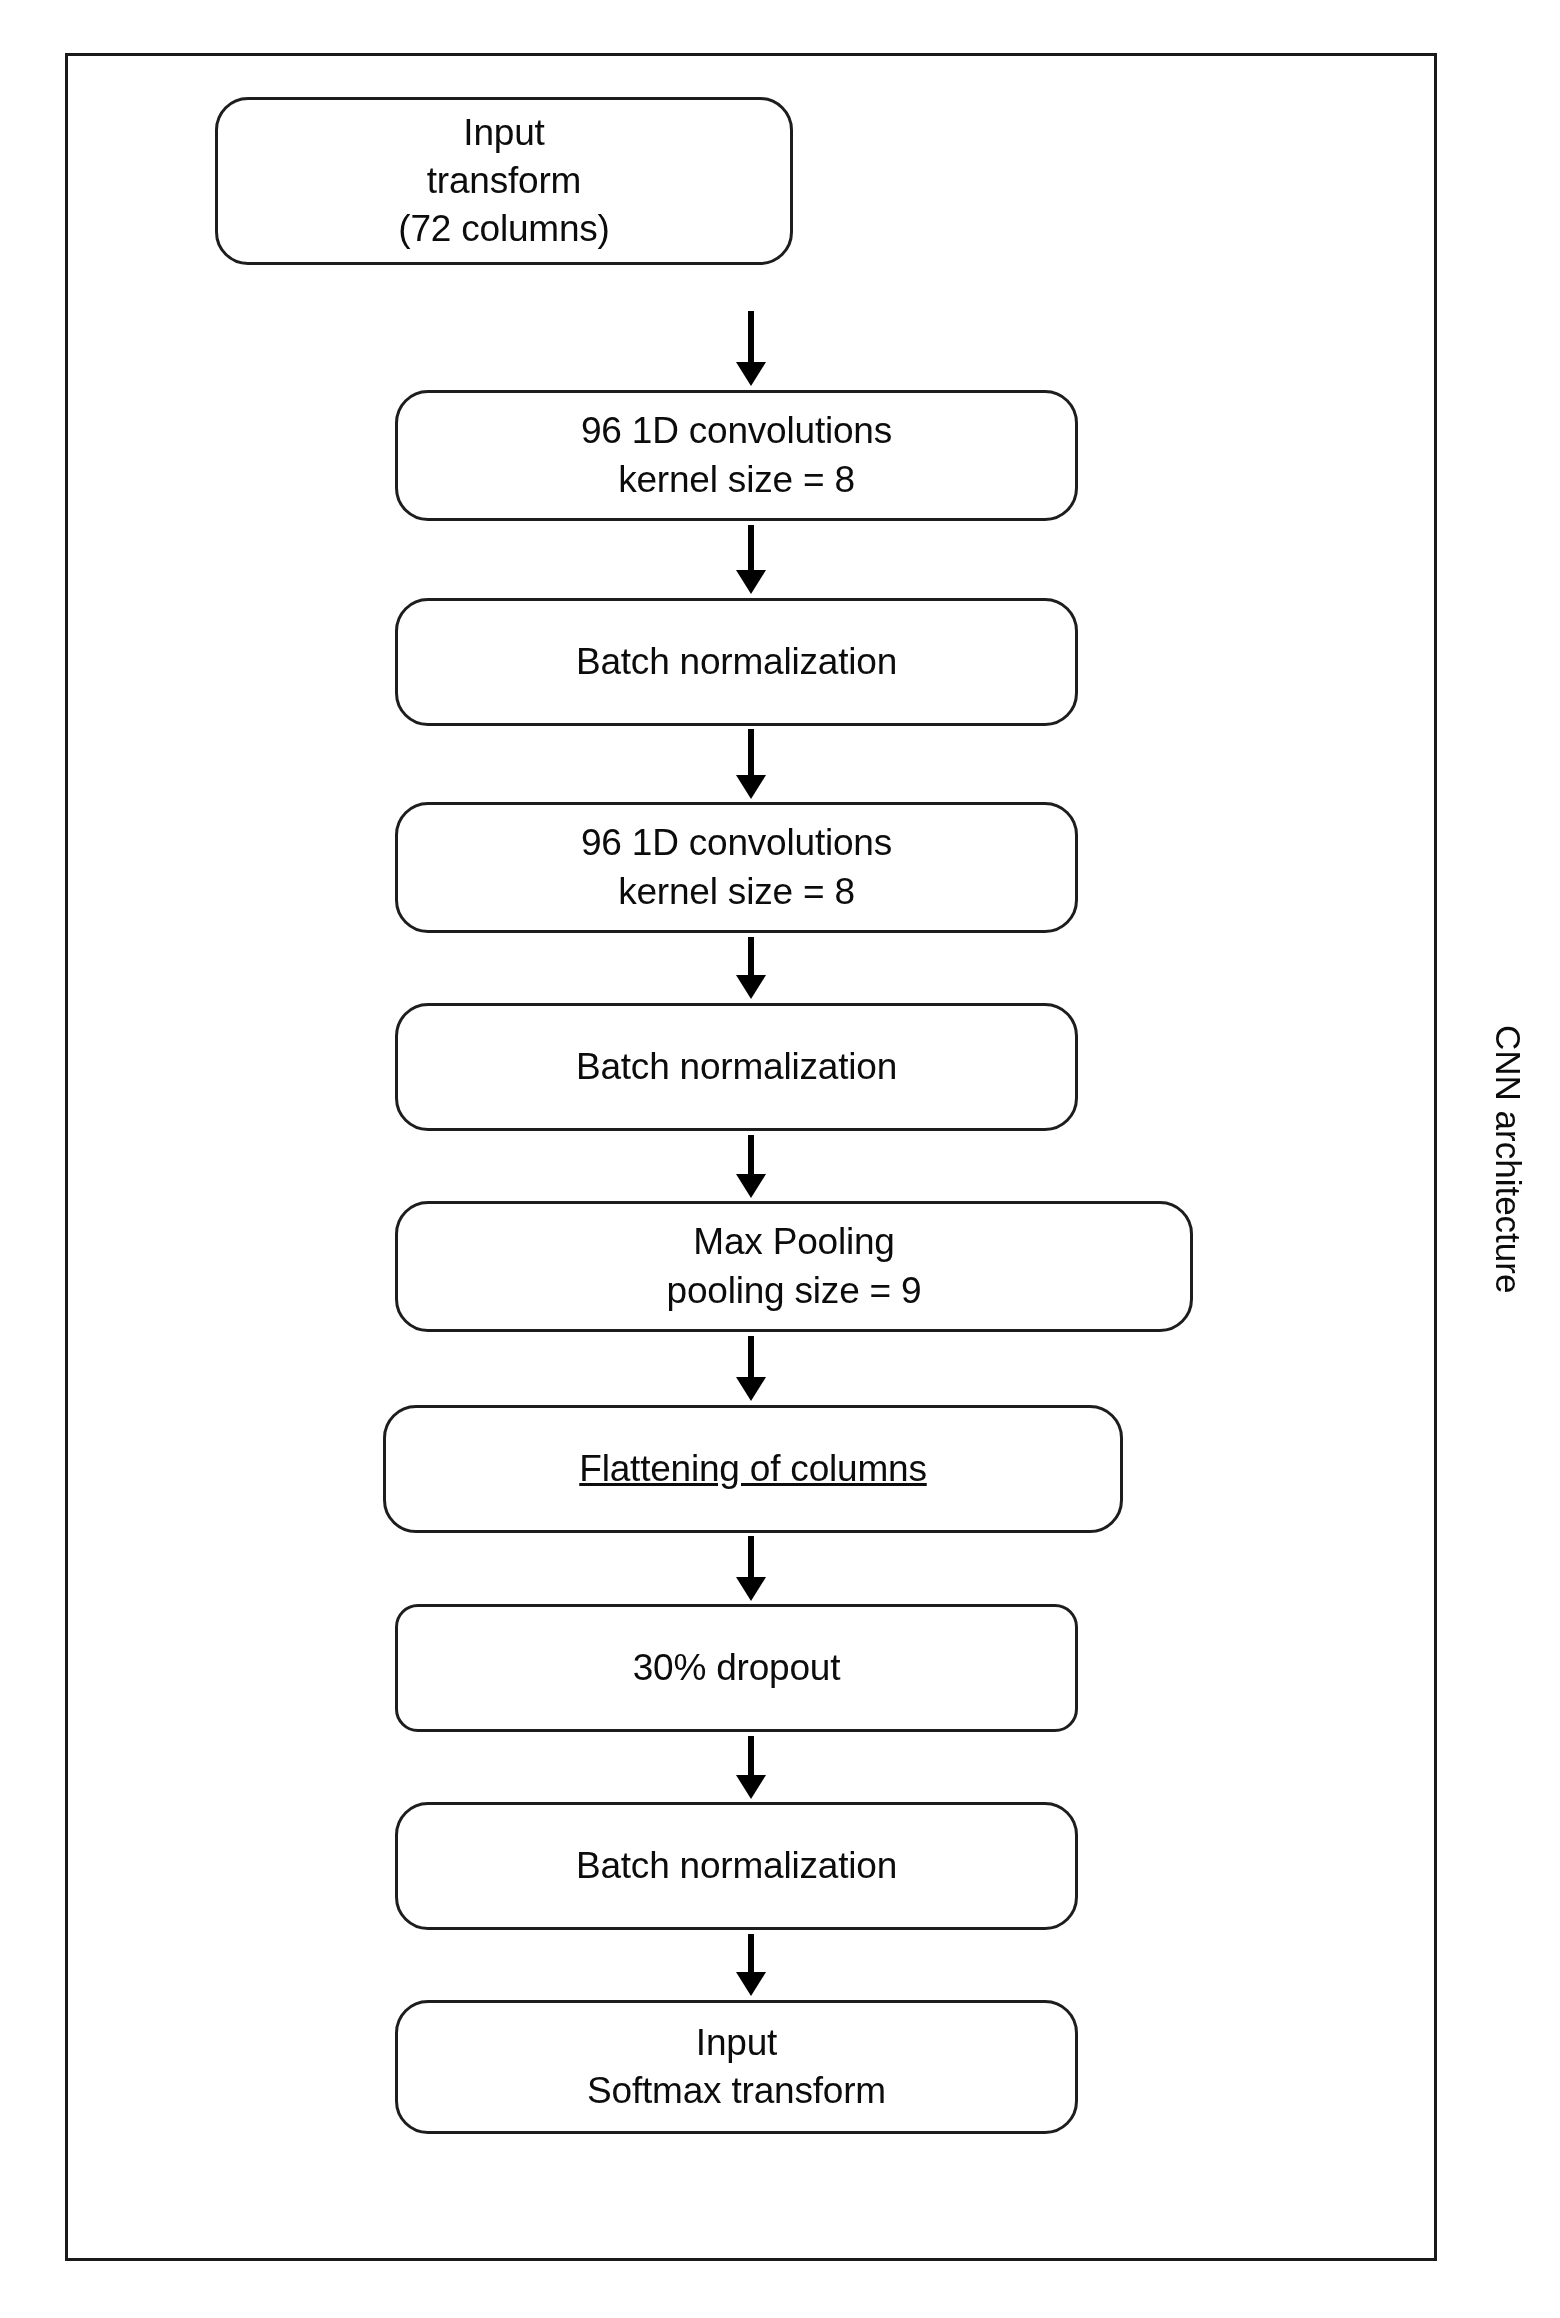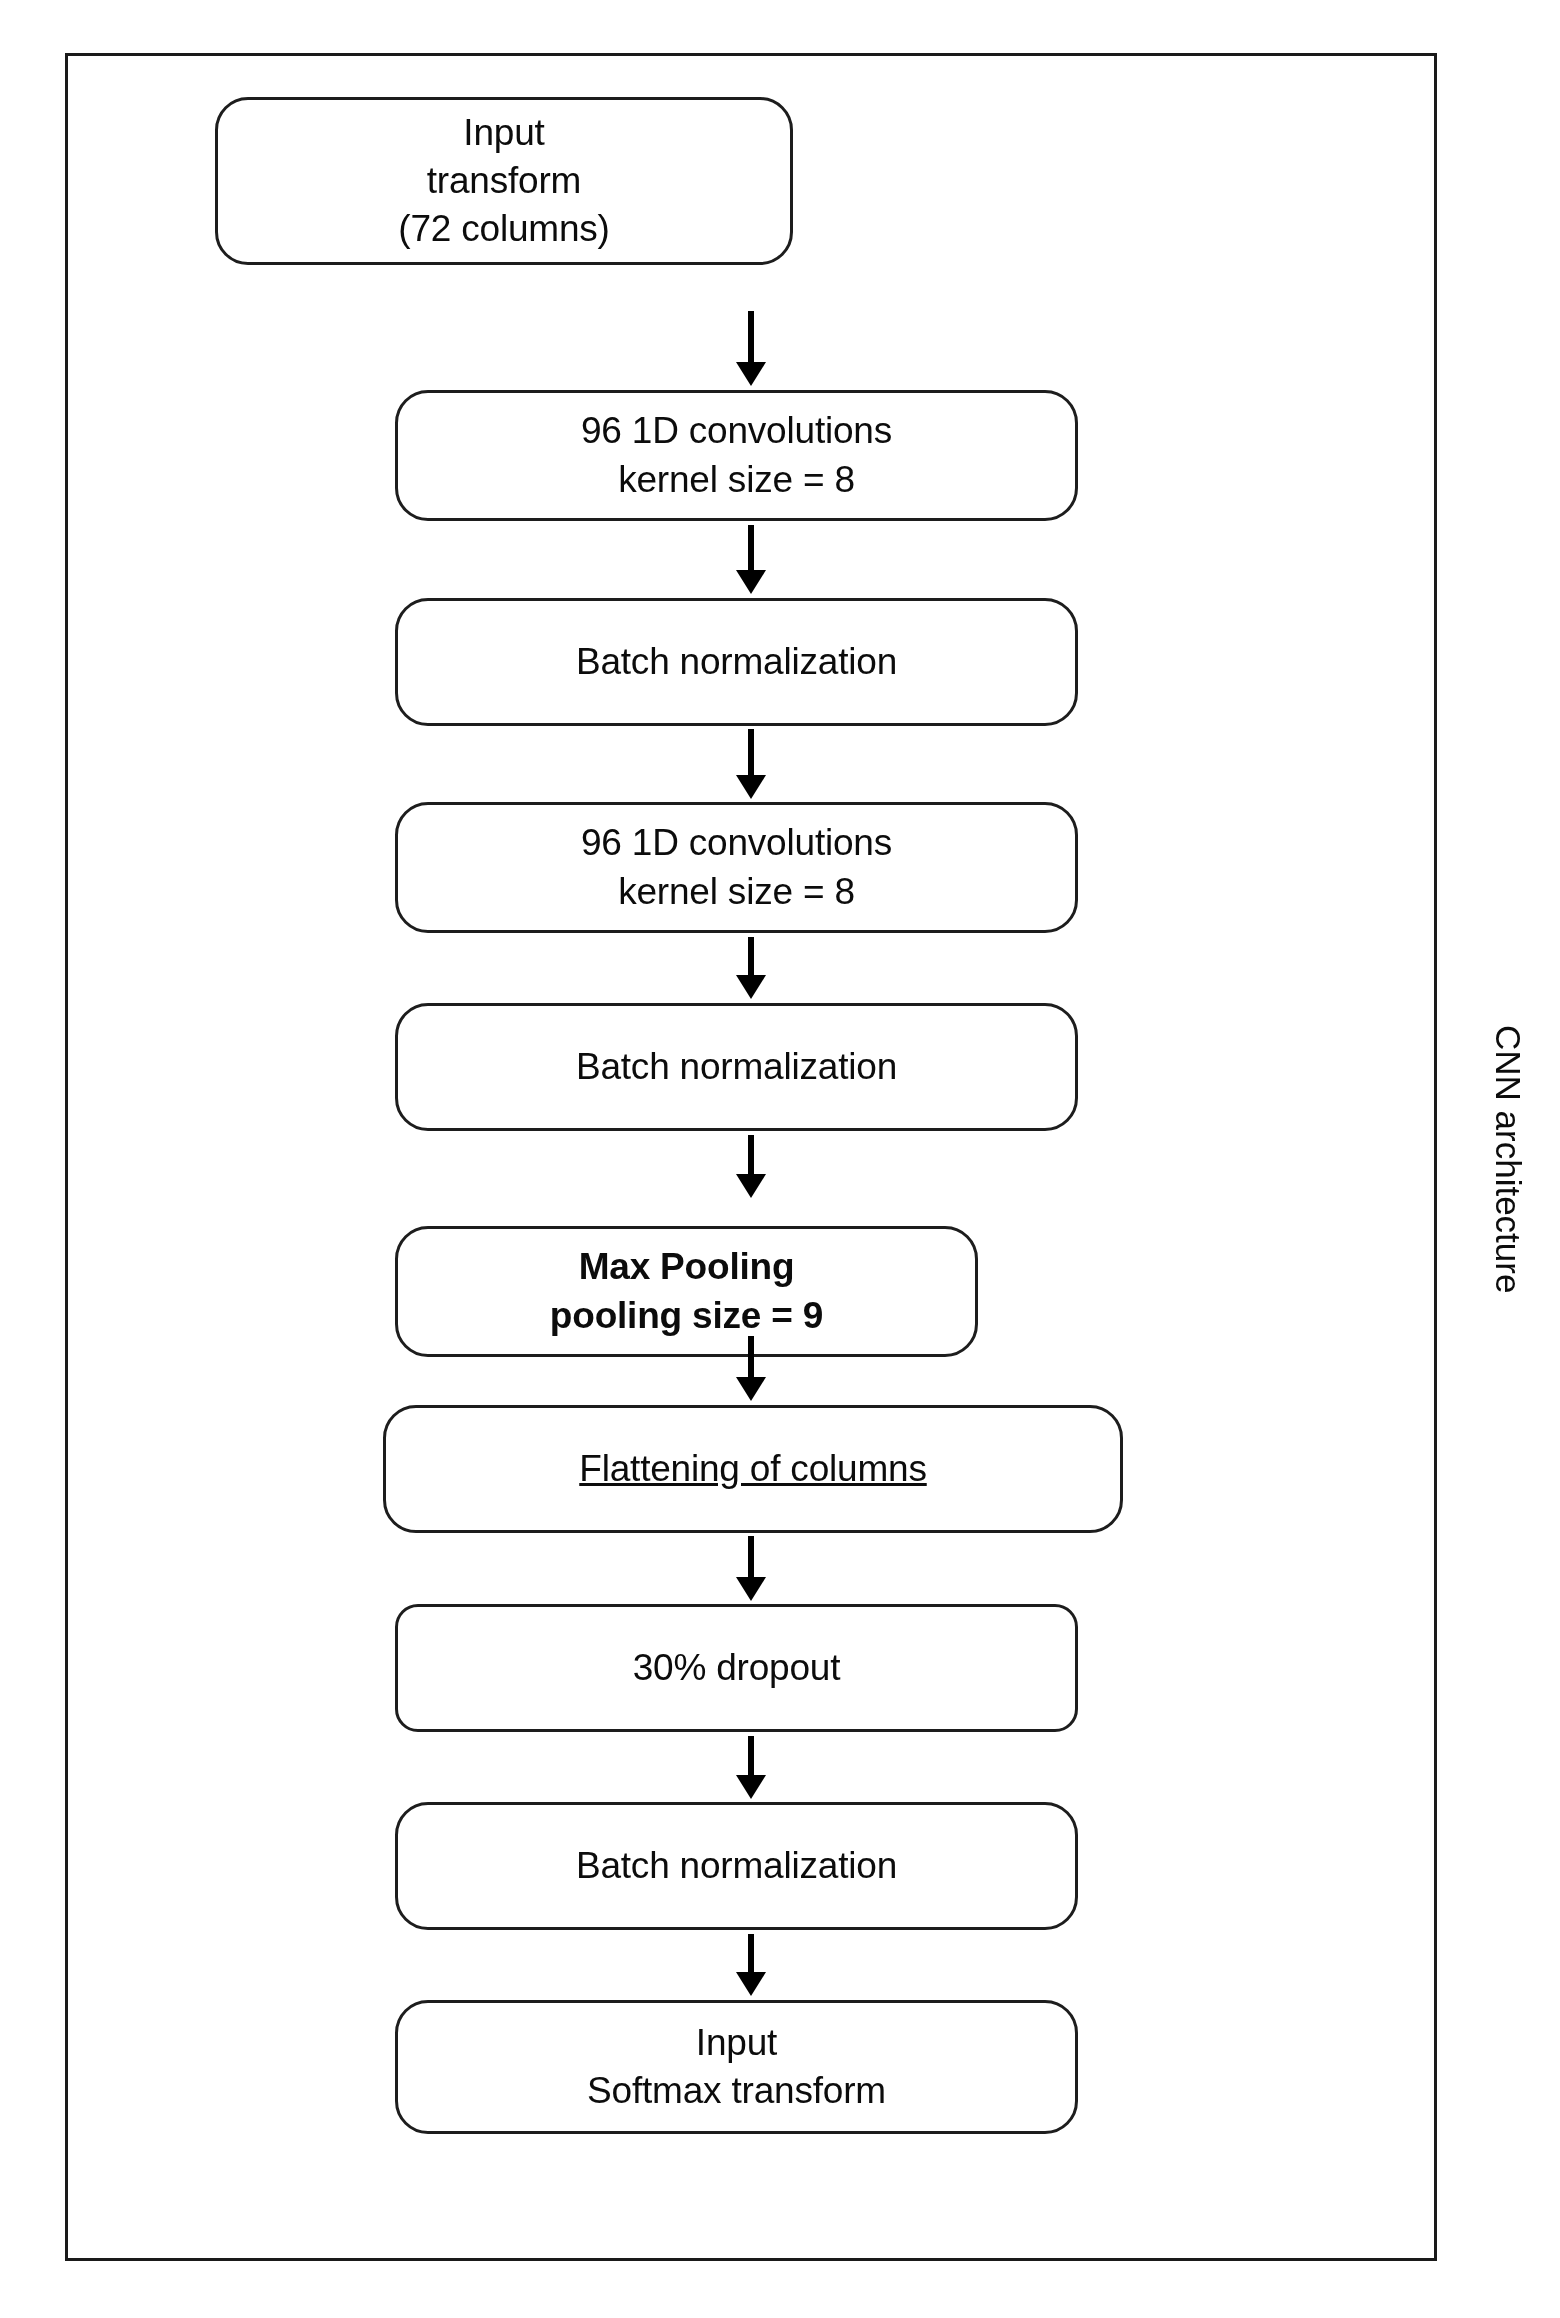--- a/index.html
+++ b/index.html
@@ -150,21 +150,21 @@
 
     <div class="flow-node" style="left:327px; top:947px; width:683px; height:128px;">
       <span class="line">Batch normalization</span>
     </div>
 
     <div class="flow-arrow" style="left:668px; top:1079px; width:30px; height:63px;">
       <div class="shaft"></div>
       <div class="head"></div>
     </div>
 
-    <div class="flow-node" style="left:327px; top:1170px; width:583px; height:131px;font-weight:bold;">
+    <div class="flow-node" style="left:327px; top:1145px; width:798px; height:131px;">
       <span class="line">Max Pooling</span>
       <span class="line">pooling size  = 9</span>
     </div>
 
     <div class="flow-arrow" style="left:668px; top:1280px; width:30px; height:65px;">
       <div class="shaft"></div>
       <div class="head"></div>
     </div>
 
     <div class="flow-node" style="left:315px; top:1349px; width:740px; height:128px;text-decoration:underline;">

